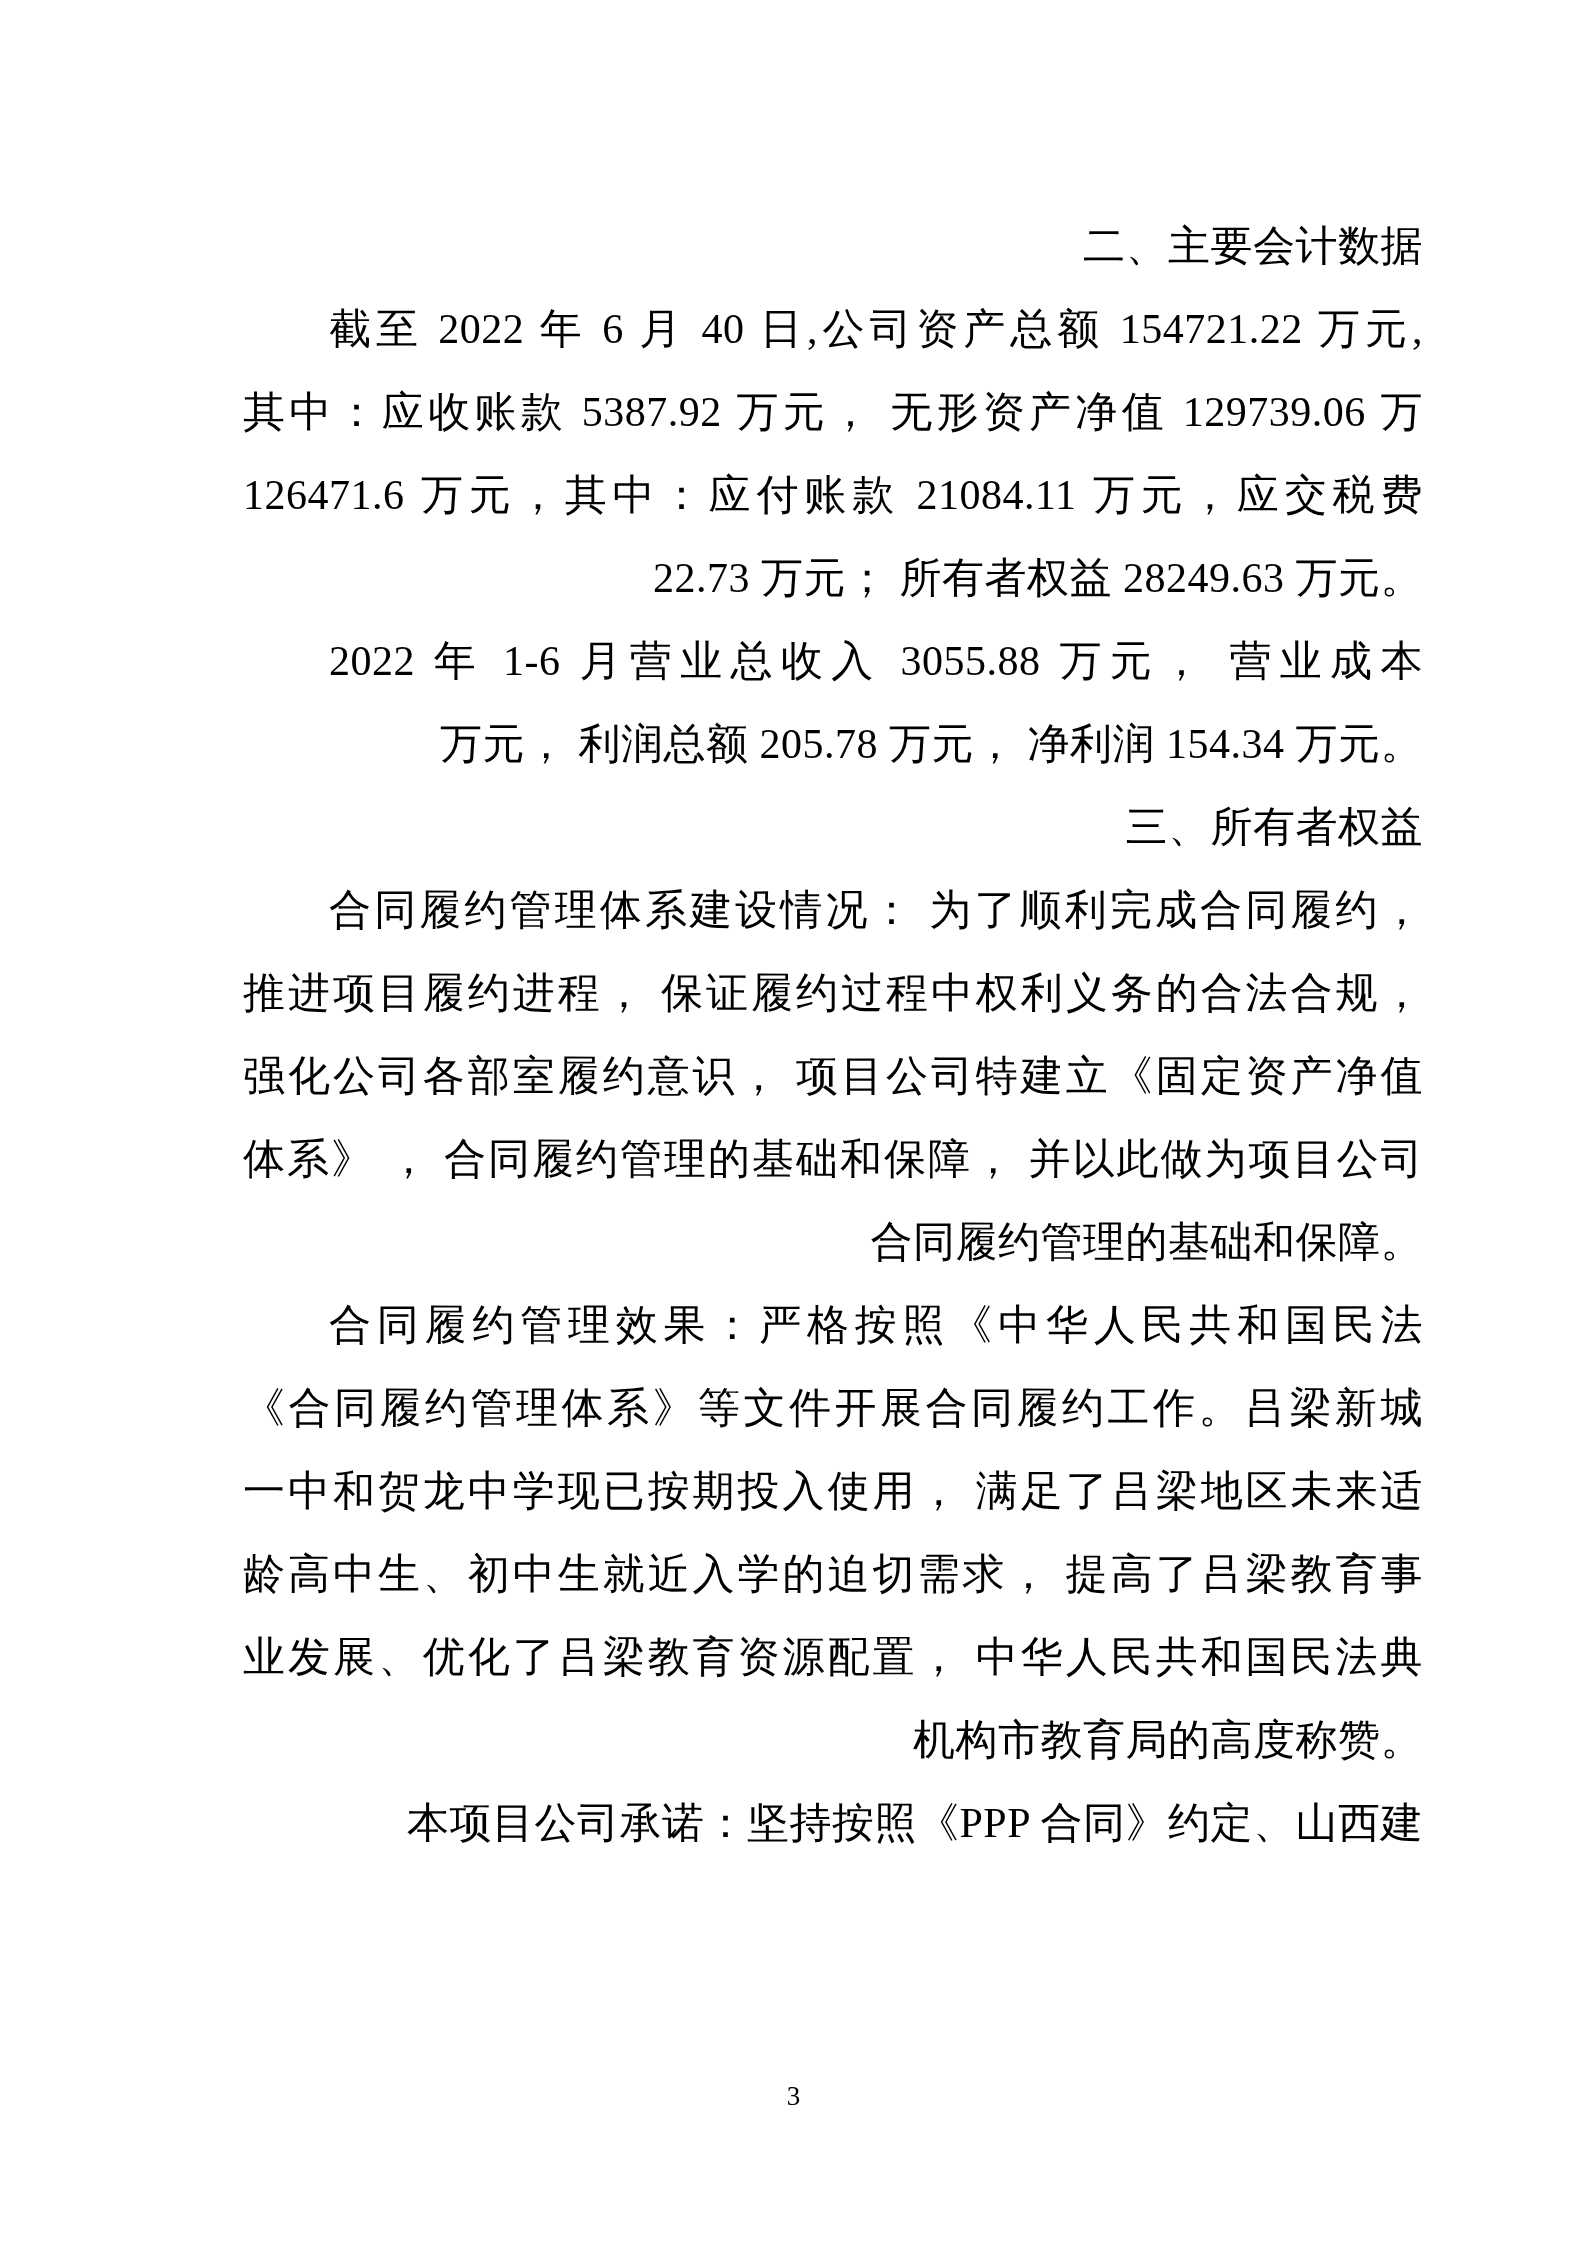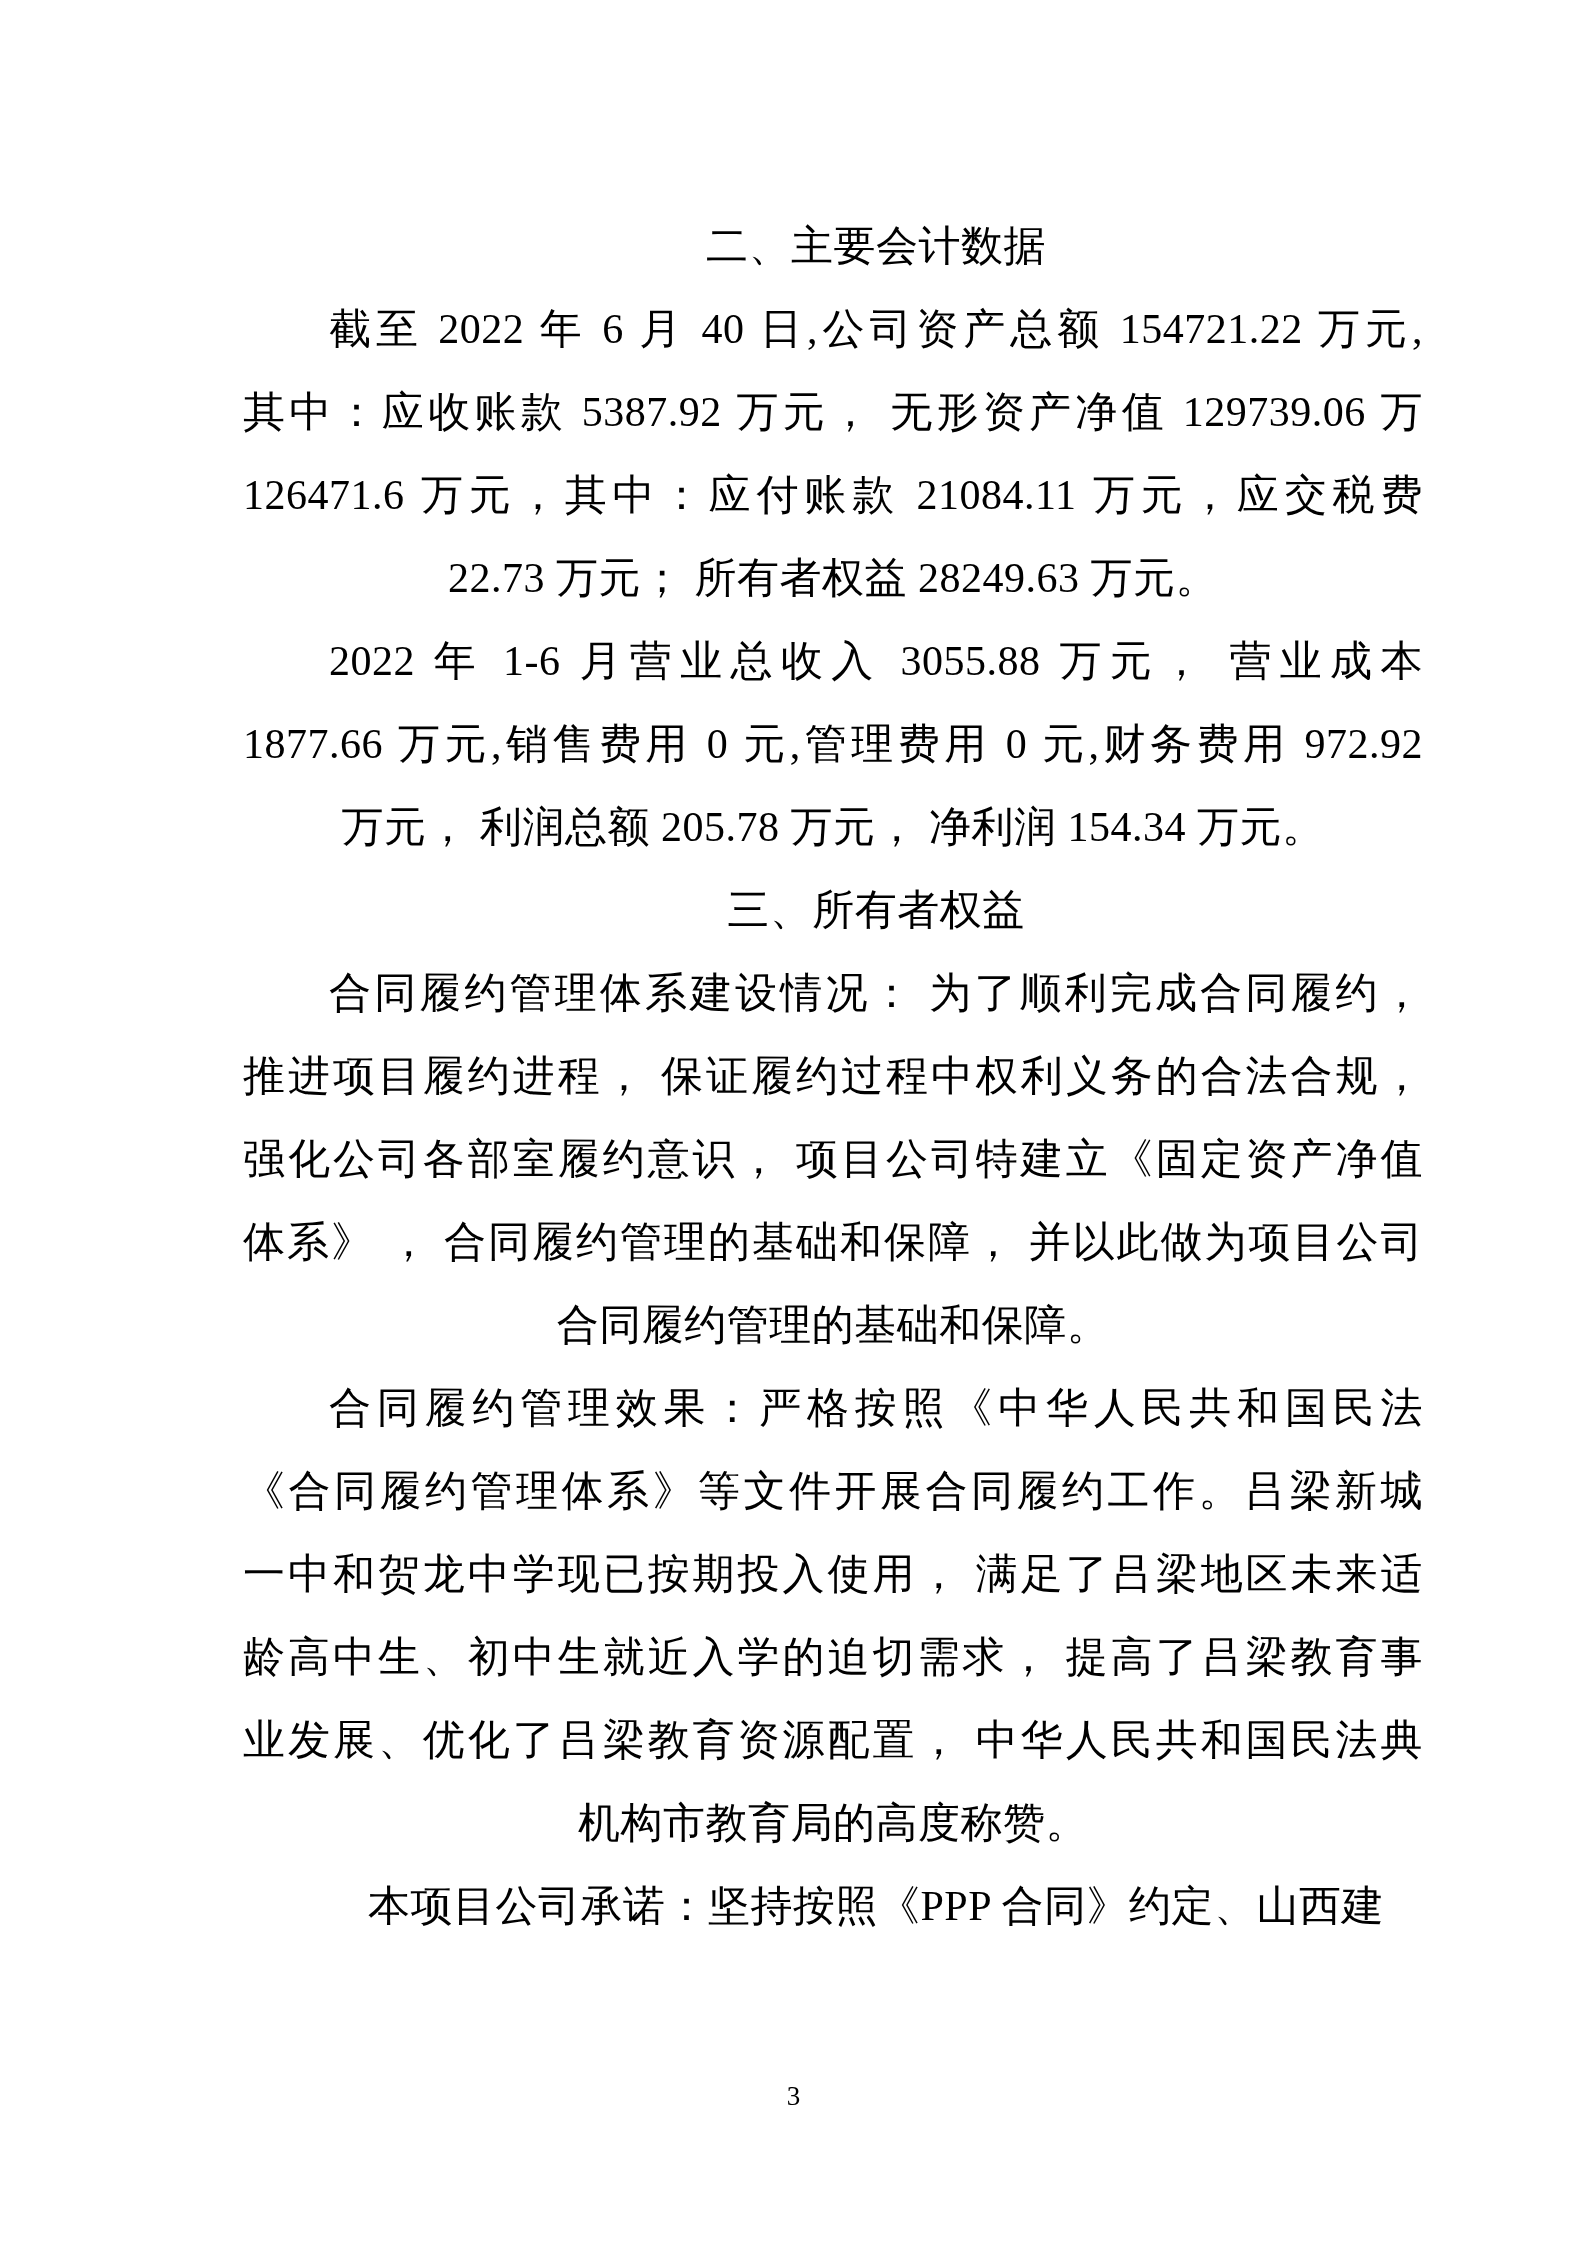--- a/index.html
+++ b/index.html
@@ -22,21 +22,21 @@
     width: 1180px;
   }
   .block {
     margin: 0;
     padding: 0;
   }
   .line {
     font-size: 42px;
     line-height: 83px;
     height: 83px;
-    text-align: center;
+    text-align: right;
     letter-spacing: 0.5px;
     white-space: normal;
     overflow: hidden;
   }
   
   .line.fill {
     text-align: justify;
     text-align-last: justify;
     text-justify: inter-character;
   }
@@ -63,21 +63,20 @@
       <div class="line indent">二、主要会计数据</div>
     </div>
     <div class="block">
       <div class="line indent fill">截至 2022 年 6 月 40 日,公司资产总额 154721.22 万元,</div>
       <div class="line fill">其中：应收账款 5387.92 万元， 无形资产净值 129739.06 万</div>
       <div class="line fill">126471.6 万元，其中：应付账款 21084.11 万元，应交税费</div>
       <div class="line">22.73 万元； 所有者权益 28249.63 万元。</div>
     </div>
     <div class="block">
       <div class="line indent fill">2022 年 1-6 月营业总收入 3055.88 万元， 营业成本</div>
-      <div class="line fill">1877.66 万元,销售费用 0 元,管理费用 0 元,财务费用 972.92</div>
       <div class="line">万元， 利润总额 205.78 万元， 净利润 154.34 万元。</div>
     </div>
     <div class="block">
       <div class="line indent">三、所有者权益</div>
     </div>
     <div class="block">
       <div class="line indent fill">合同履约管理体系建设情况： 为了顺利完成合同履约，</div>
       <div class="line fill">推进项目履约进程， 保证履约过程中权利义务的合法合规，</div>
       <div class="line fill">强化公司各部室履约意识， 项目公司特建立《固定资产净值</div>
       <div class="line fill">体系》 ， 合同履约管理的基础和保障， 并以此做为项目公司</div>

